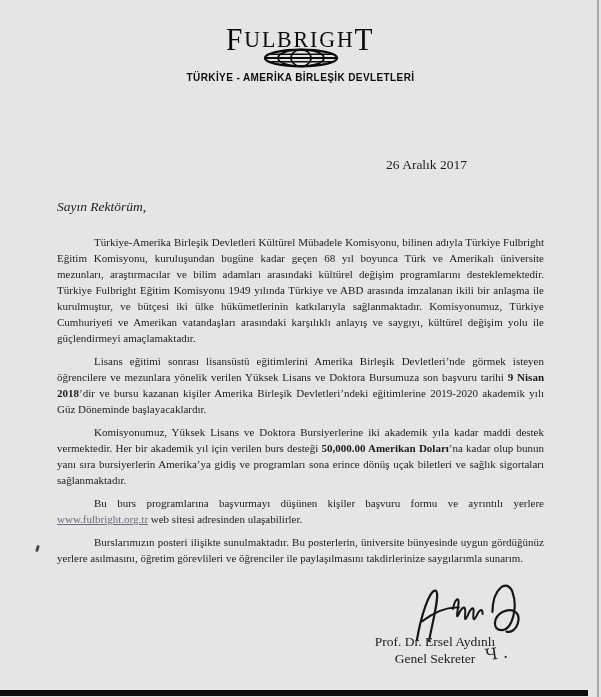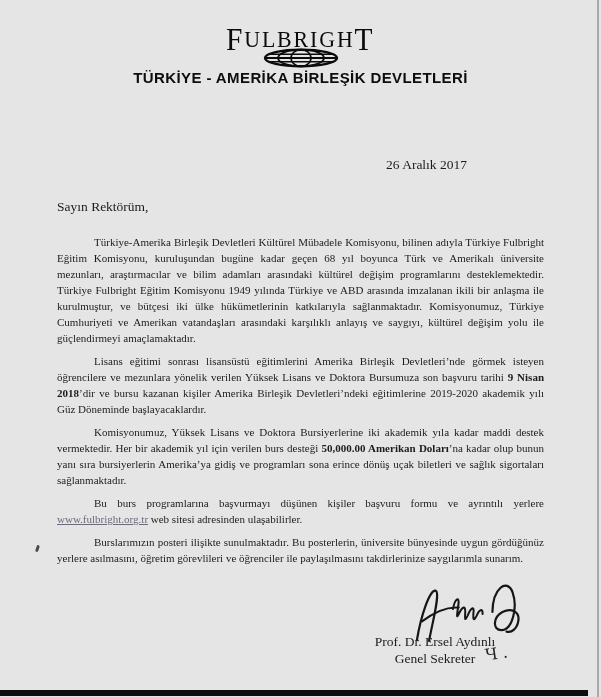--- a/index.html
+++ b/index.html
@@ -7,25 +7,25 @@
   .page{position:relative;width:601px;height:697px;background:#e5e5e5;
         font-family:"Liberation Serif",serif;color:#1c1c1c;}
 
   
   .letterhead{position:absolute;top:24px;left:0;width:100%;text-align:center;}
   .logo-word{font-family:"Liberation Serif",serif;font-size:23px;letter-spacing:2px;
              color:#0b0b0b;line-height:26px;display:inline-block;transform:scaleX(.95);}
   .logo-cap{font-size:31px;position:relative;top:3px;}
   .logo-globe{display:block;margin:-5px auto 2px auto;}
   .org-lines{font-family:"Liberation Sans",sans-serif;font-weight:700;
-             font-size:15px;line-height:16px;color:#0d0d0d;letter-spacing:.4px;}
+             font-size:10px;line-height:16px;color:#0d0d0d;letter-spacing:.4px;}
 
   
   .date{position:absolute;left:386px;top:157px;font-size:13.5px;}
-  .salutation{position:absolute;left:57px;top:199px;font-size:13.5px;}
+  .salutation{position:absolute;left:57px;top:199px;font-size:13.5px;font-style:italic;}
   .body-text{position:absolute;left:57px;top:234px;width:487px;
              font-size:11px;line-height:16px;text-align:justify;}
   .body-text p{margin:0 0 7px 0;text-indent:37px;}
   .b{font-weight:bold;}
   .url-link{color:#6b6b7d;text-decoration:underline;cursor:pointer;}
 
   
   .sig-block{position:absolute;left:330px;top:580px;width:210px;height:100px;
              text-align:center;font-size:13.5px;}
   .sig-scribble{position:absolute;left:78px;top:-2px;transform:rotate(-6deg);}

